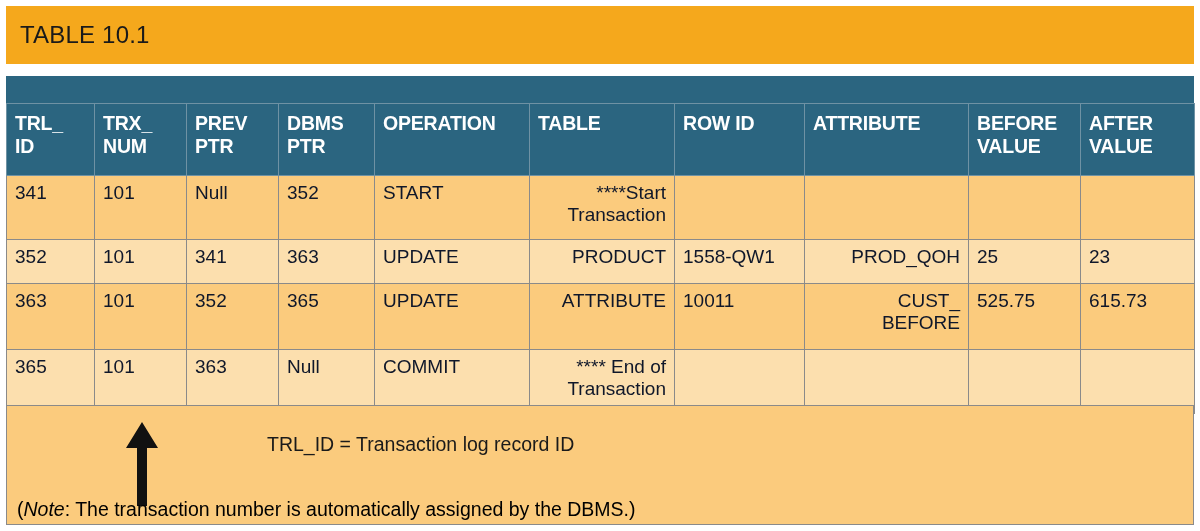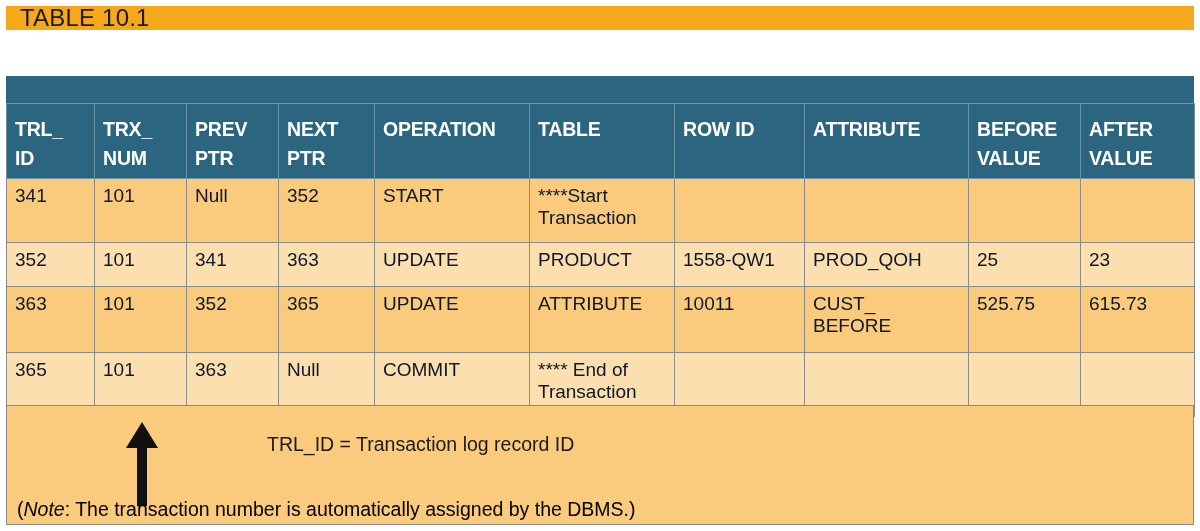--- a/index.html
+++ b/index.html
@@ -19,21 +19,21 @@
     position: relative;
     box-sizing: border-box;
   }
 
   
   .title-bar {
     position: absolute;
     left: 6px;
     top: 6px;
     width: 1188px;
-    height: 24px;
+    height: 58px;
     background: #F5A81C;
     display: flex;
     align-items: center;
     box-sizing: border-box;
   }
   .title-bar .label {
     padding-left: 14px;
     font-size: 24px;
     color: #1a1a1a;
     font-weight: 400;
@@ -89,31 +89,30 @@
     font-weight: bold;
     text-align: left;
     height: 72px;
     border-color: #6f92a4;
     padding-top: 8px;
     font-size: 19.5px;
     letter-spacing: -0.2px;
   }
   table.log thead th .hl {
     display: block;
-    margin-top: 6px;
   }
   tr.row-dark td { background: #FBCB7D; }
   tr.row-light td { background: #FCDFAE; }
 
   tr.r1 td { height: 64px; }
   tr.r2 td { height: 44px; }
   tr.r3 td { height: 66px; }
   tr.r4 td { height: 64px; }
 
-  td .cl { display: block; }
+  td .cl { display: block; text-align: right; }
 
   
   .footer {
     position: absolute;
     left: 6px;
     top: 405px;
     width: 1188px;
     height: 120px;
     background: #FBCB7D;
     border: 1px solid #8a8a8a;
@@ -187,21 +186,21 @@
           </th>
           <th>
             <span class="hl">TRX_</span>
             <span class="hl">NUM</span>
           </th>
           <th>
             <span class="hl">PREV</span>
             <span class="hl">PTR</span>
           </th>
           <th>
-            <span class="hl">NEXT</span>
+            <span class="hl">DBMS</span>
             <span class="hl">PTR</span>
           </th>
           <th>
             <span class="hl">OPERATION</span>
           </th>
           <th>
             <span class="hl">TABLE</span>
           </th>
           <th>
             <span class="hl">ROW ID</span>

